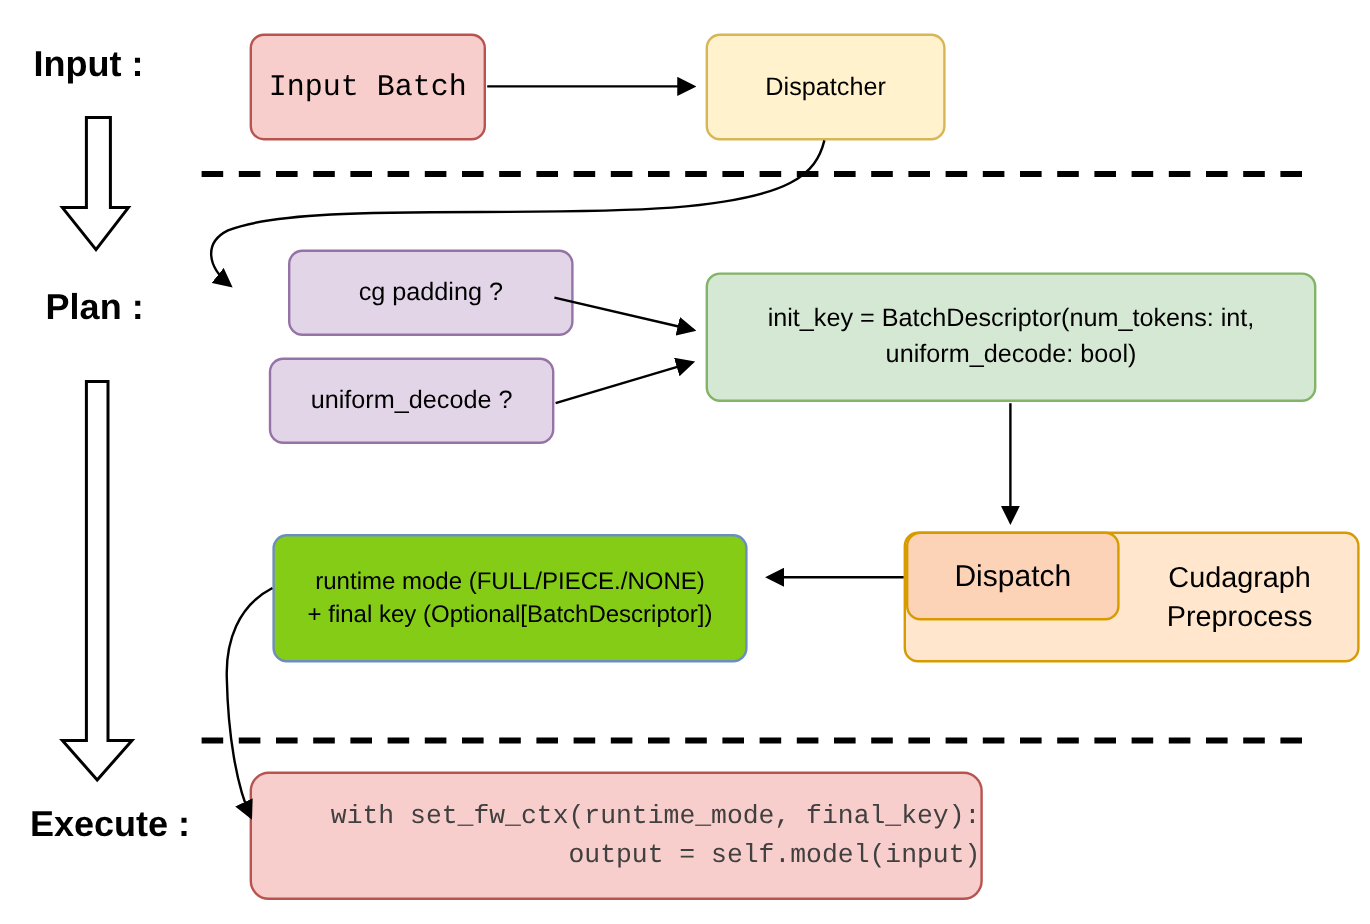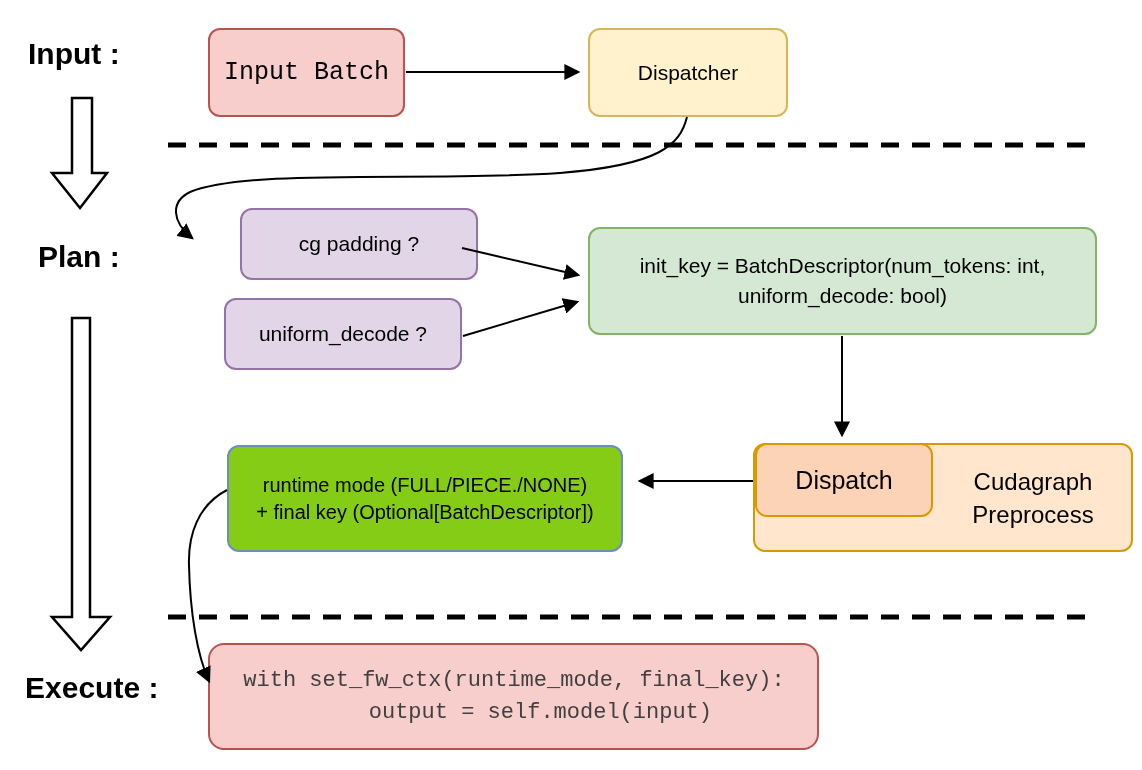--- a/index.html
+++ b/index.html
@@ -15,21 +15,21 @@
   .n-preprocess{left:588px;top:28px;width:200px;height:89px;background:#FFF2CC;border-color:#D6B656;font-size:21px;}
   .n-cg{left:240px;top:208px;width:238px;height:72px;background:#E1D5E7;border-color:#9673A6;font-size:21px;}
   .n-uniform{left:224px;top:298px;width:238px;height:72px;background:#E1D5E7;border-color:#9673A6;font-size:21px;}
   .n-green{left:588px;top:227px;width:509px;height:108px;background:#D5E8D4;border-color:#82B366;font-size:21px;line-height:30px;}
   .n-cuda{left:753px;top:443px;width:380px;height:109px;background:#FFE6CC;border-color:#D79B00;padding-left:24px;}
   .n-dispatch{left:755px;top:443px;width:178px;height:74px;background:#FCD3B7;border-color:#D79B00;font-size:25px;}
   .cuda-label{position:absolute;left:180px;right:0;top:0;bottom:0;display:flex;
         flex-direction:column;align-items:center;justify-content:center;font-size:24px;line-height:33px;}
   .n-blue{left:227px;top:445px;width:396px;height:107px;background:#84cc16;border-color:#6C8EBF;font-size:20px;line-height:27px;}
   .n-code{left:208px;top:643px;width:611px;height:107px;background:#F8CECC;border-color:#B85450;
-          border-radius:16px;align-items:center;padding-left:1px;
+          border-radius:16px;align-items:flex-end;padding-left:1px;
           font-family:"Liberation Mono",monospace;font-size:22px;line-height:32px;color:#404040;}
   .n-code .line{white-space:pre;text-align:left;}
   svg.overlay{position:absolute;left:0;top:0;pointer-events:none;}
 </style>
 </head>
 <body>
 
 <div class="canvas">
 
   <div class="stage-label" style="left:28px;top:37px">Input :</div>

